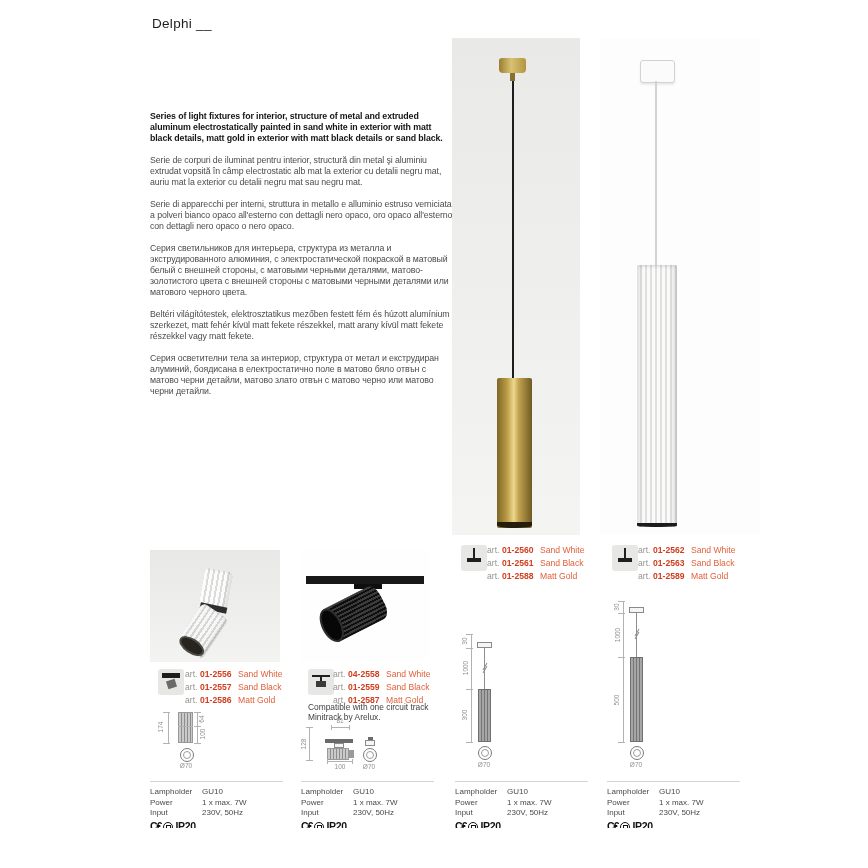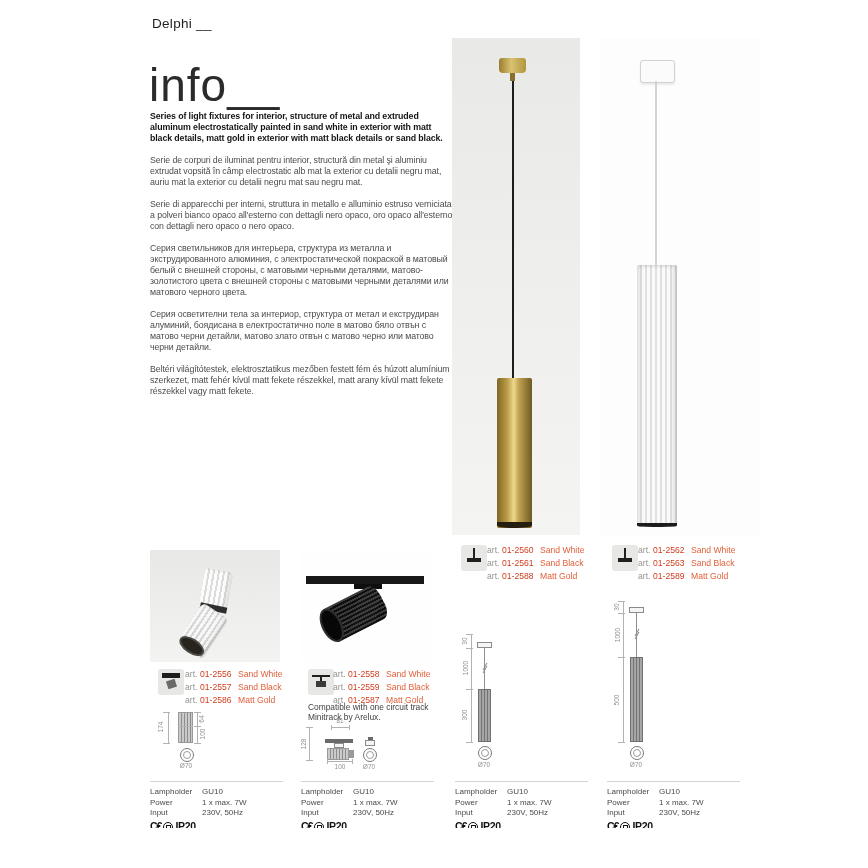--- a/index.html
+++ b/index.html
@@ -63,21 +63,21 @@
   .ic-bar{position:absolute;left:6px;top:13px;width:14px;height:3.5px;background:#1f1f1f;}
   .ic-topbar{position:absolute;left:4px;top:4px;width:18px;height:4.5px;background:#1d1d1d;}
   .ic-tilt{position:absolute;left:9px;top:11px;width:9px;height:8px;background:#6a6a68;transform:rotate(-18deg);}
   .ic-line{position:absolute;left:4px;top:6px;width:18px;height:2px;background:#1f1f1f;}
   .ic-st2{position:absolute;left:12px;top:8px;width:2px;height:4px;background:#1f1f1f;}
   .ic-bd2{position:absolute;left:8px;top:12px;width:10px;height:6px;background:#3a3a3a;}
 
   .artrows{position:absolute;}
   .artrow{font-size:8.6px;line-height:13px;white-space:nowrap;}
   .aw{display:inline-block;width:15px;color:#97938f;}
-  .ac{display:inline-block;width:38px;font-weight:normal;color:#d13d1e;}
+  .ac{display:inline-block;width:38px;font-weight:bold;color:#d13d1e;}
   .af{color:#e2603a;}
   .tracknote{position:absolute;left:308px;top:703px;width:122px;font-size:8.4px;line-height:9.6px;color:#3f3f3f;}
 
   
   .dlv{position:absolute;width:1px;background:#b2b2b2;}
   .dlh{position:absolute;height:1px;background:#b2b2b2;}
   .htick{position:absolute;width:7px;height:1px;background:#b2b2b2;}
   .vtick{position:absolute;width:1px;height:5px;background:#b2b2b2;}
   .dlabel{position:absolute;font-size:6.5px;color:#8f8f8f;width:20px;height:8px;line-height:8px;text-align:center;white-space:nowrap;}
   .rot{transform:rotate(-90deg);}
@@ -105,29 +105,28 @@
   
   .pagenum{position:absolute;left:150px;top:831px;font-size:15px;font-weight:600;color:#222;}
   .site{position:absolute;left:640px;top:838px;font-size:8px;color:#b7b7b7;}
 </style>
 </head>
 <body>
 
 <div class="page">
 
   <div class="brand">Delphi __</div>
-  <div class="title">info__</div>
 
   <div class="intro">
     <p class="lead">Series of light fixtures for interior, structure of metal and extruded aluminum electrostatically painted in sand white in exterior with matt black details, matt gold in exterior with matt black details or sand black.</p>
     <p>Serie de corpuri de iluminat pentru interior, structură din metal şi aluminiu extrudat vopsită în câmp electrostatic alb mat la exterior cu detalii negru mat, auriu mat la exterior cu detalii negru mat sau negru mat.</p>
     <p>Serie di apparecchi per interni, struttura in metallo e alluminio estruso verniciata a polveri bianco opaco all'esterno con dettagli nero opaco, oro opaco all'esterno con dettagli nero opaco o nero opaco.</p>
     <p>Серия светильников для интерьера, структура из металла и экструдированного алюминия, с электростатической покраской в матовый белый с внешней стороны, с матовыми черными деталями, матово-золотистого цвета с внешней стороны с матовыми черными деталями или матового черного цвета.</p>
+    <p>Beltéri világítótestek, elektrosztatikus mezőben festett fém és húzott alumínium szerkezet, matt fehér kívül matt fekete részekkel, matt arany kívül matt fekete részekkel vagy matt fekete.</p>
     <p>Серия осветителни тела за интериор, структура от метал и екструдиран алуминий, боядисана в електростатично поле в матово бяло отвън с матово черни детайли, матово злато отвън с матово черно или матово черни детайли.</p>
-    <p>Beltéri világítótestek, elektrosztatikus mezőben festett fém és húzott alumínium szerkezet, matt fehér kívül matt fekete részekkel, matt arany kívül matt fekete részekkel vagy matt fekete.</p>
   </div>
 
   <div class="photo ph1">
     <div class="g-canopy"></div>
     <div class="g-neck"></div>
     <div class="g-cable"></div>
     <div class="g-tube">
       <div class="g-rim"></div>
     </div>
   </div>
@@ -166,21 +165,21 @@
     <div class="artrow"><span class="aw">art.</span><span class="ac">01-2557</span><span class="af">Sand Black</span></div>
     <div class="artrow"><span class="aw">art.</span><span class="ac">01-2586</span><span class="af">Matt Gold</span></div>
   </div>
 
   <div class="articon" style="left:308px;top:669px;">
     <div class="ic-line"></div>
     <div class="ic-st2"></div>
     <div class="ic-bd2"></div>
   </div>
   <div class="artrows" style="left:333px;top:668px;">
-    <div class="artrow"><span class="aw">art.</span><span class="ac">01-2558</span><span class="af">Sand White</span></div>
+    <div class="artrow"><span class="aw">art.</span><span class="ac">04-2558</span><span class="af">Sand White</span></div>
     <div class="artrow"><span class="aw">art.</span><span class="ac">01-2559</span><span class="af">Sand Black</span></div>
     <div class="artrow"><span class="aw">art.</span><span class="ac">01-2587</span><span class="af">Matt Gold</span></div>
   </div>
   <div class="tracknote">Compatible with one circuit track Minitrack by Arelux.</div>
 
   <div class="articon" style="left:461px;top:545px;">
     <div class="ic-stem"></div>
     <div class="ic-bar"></div>
   </div>
   <div class="artrows" style="left:487px;top:544px;">

